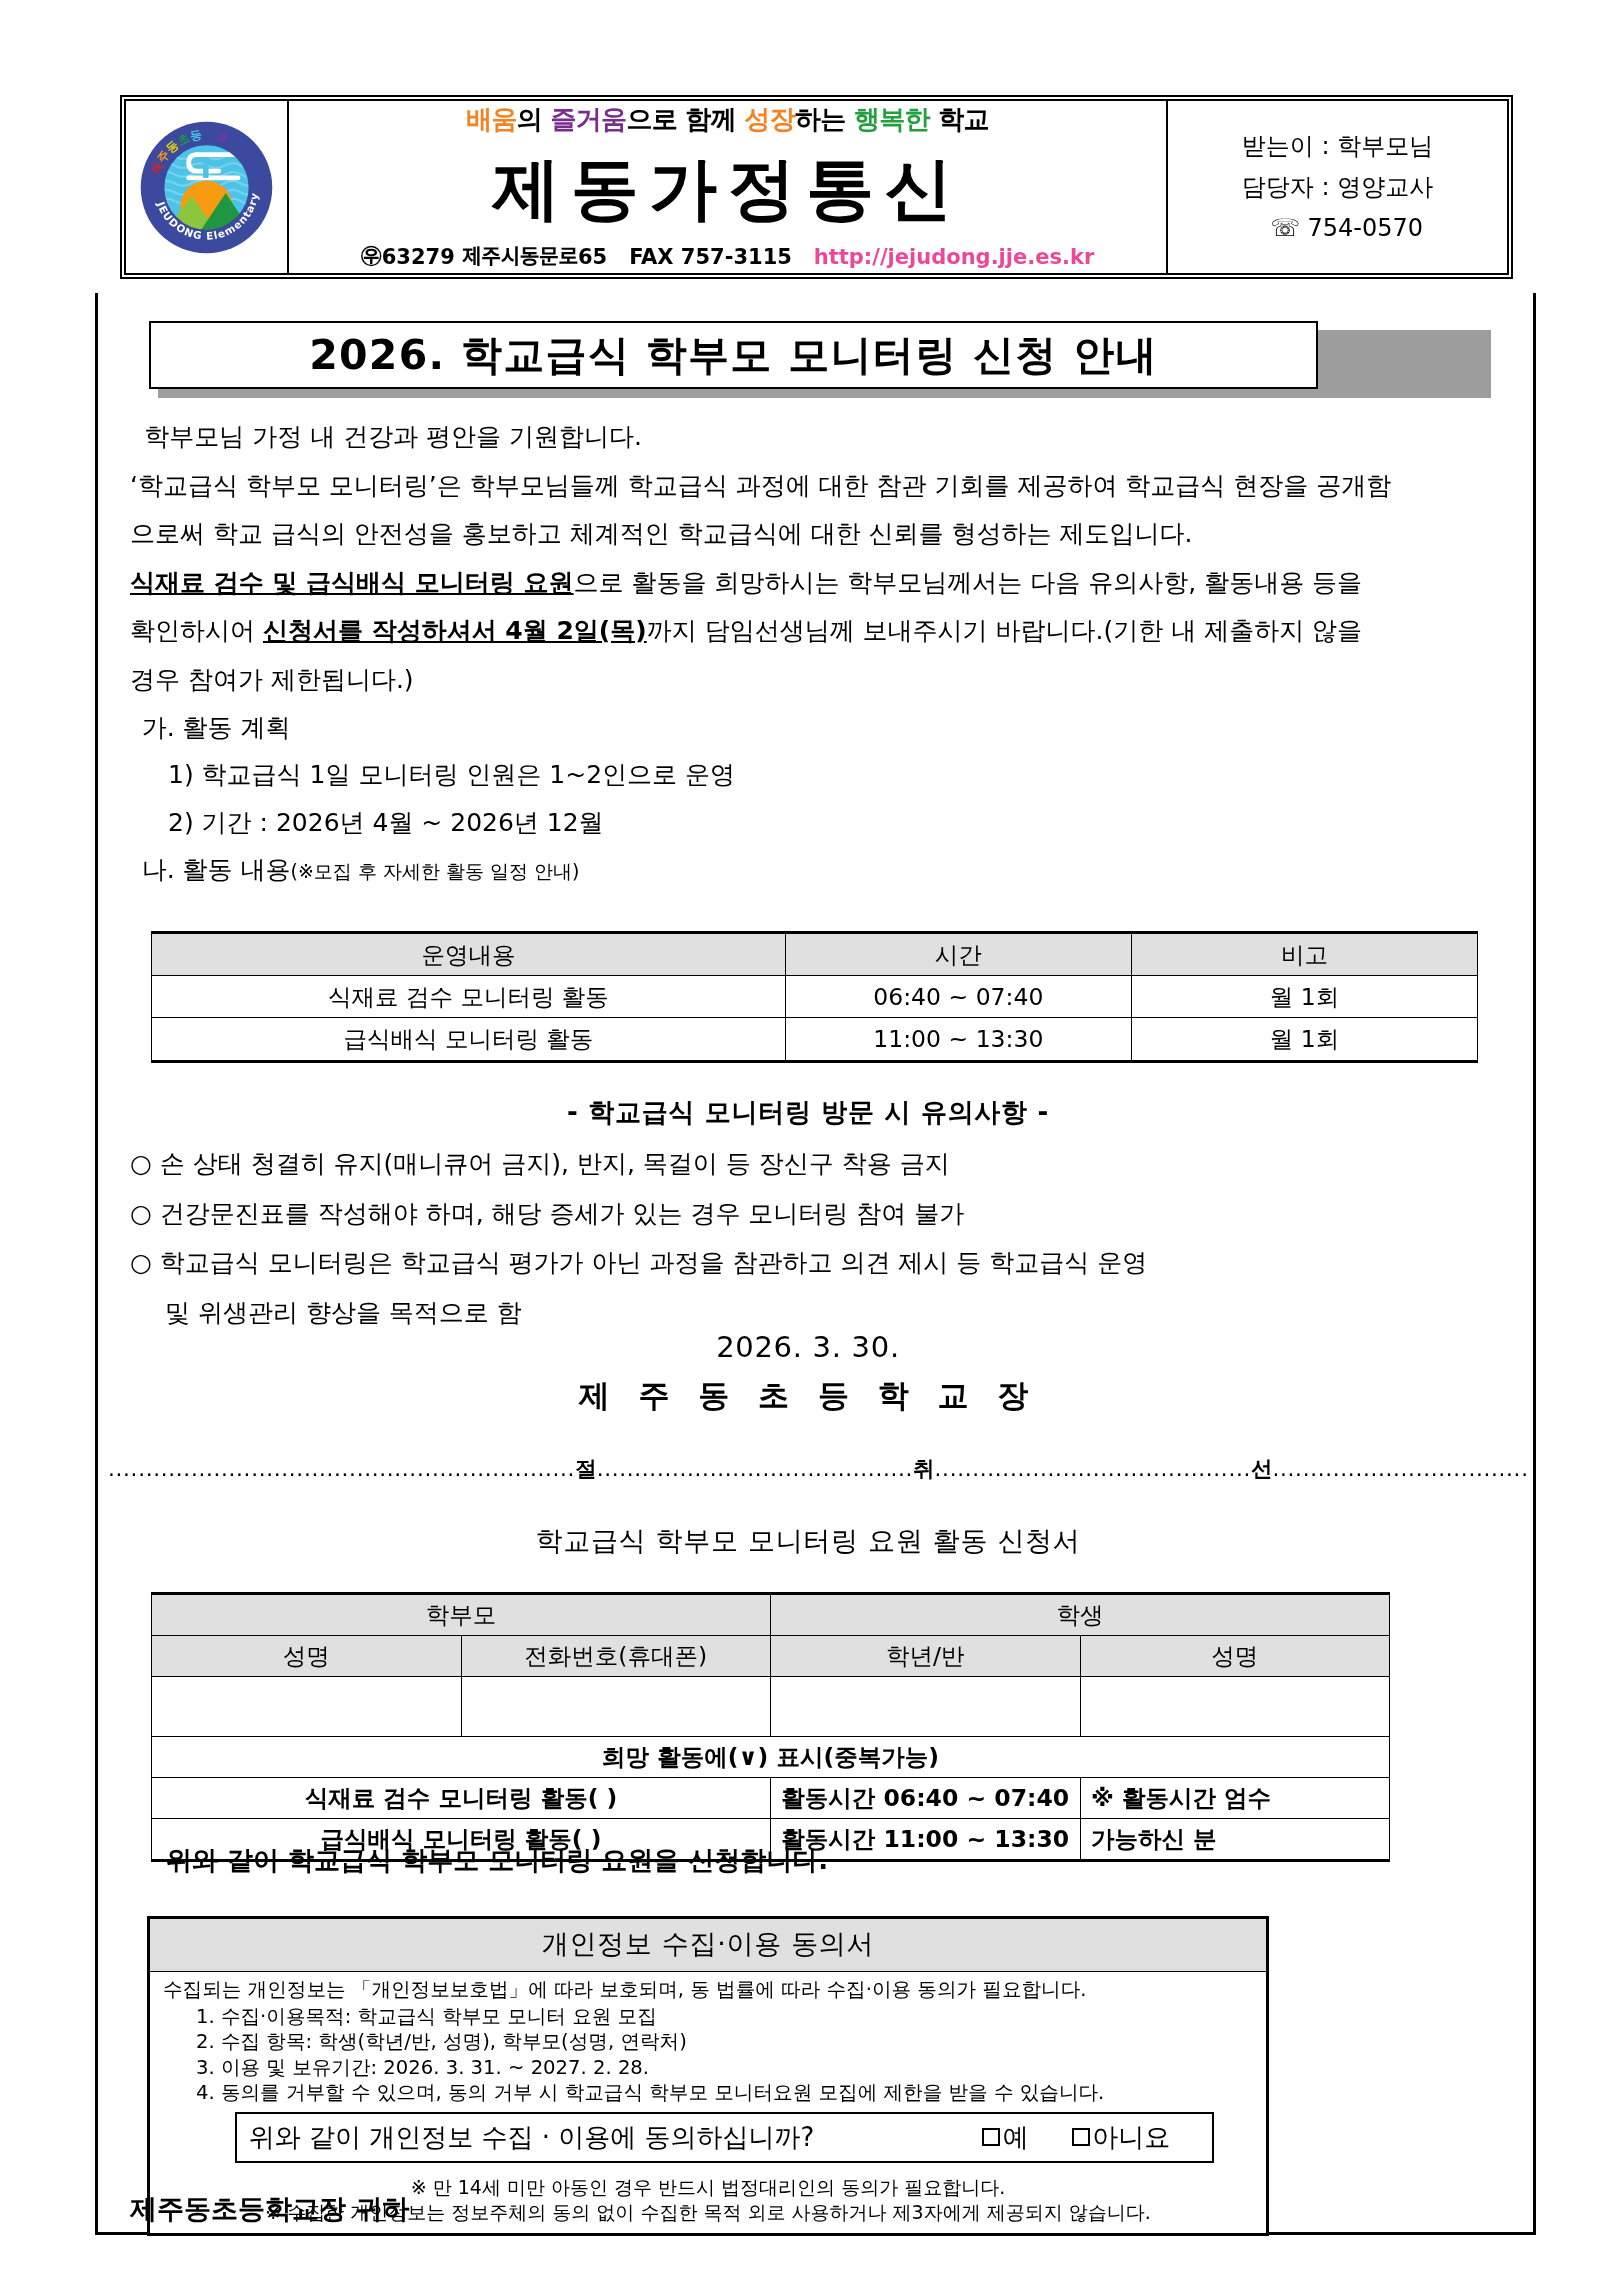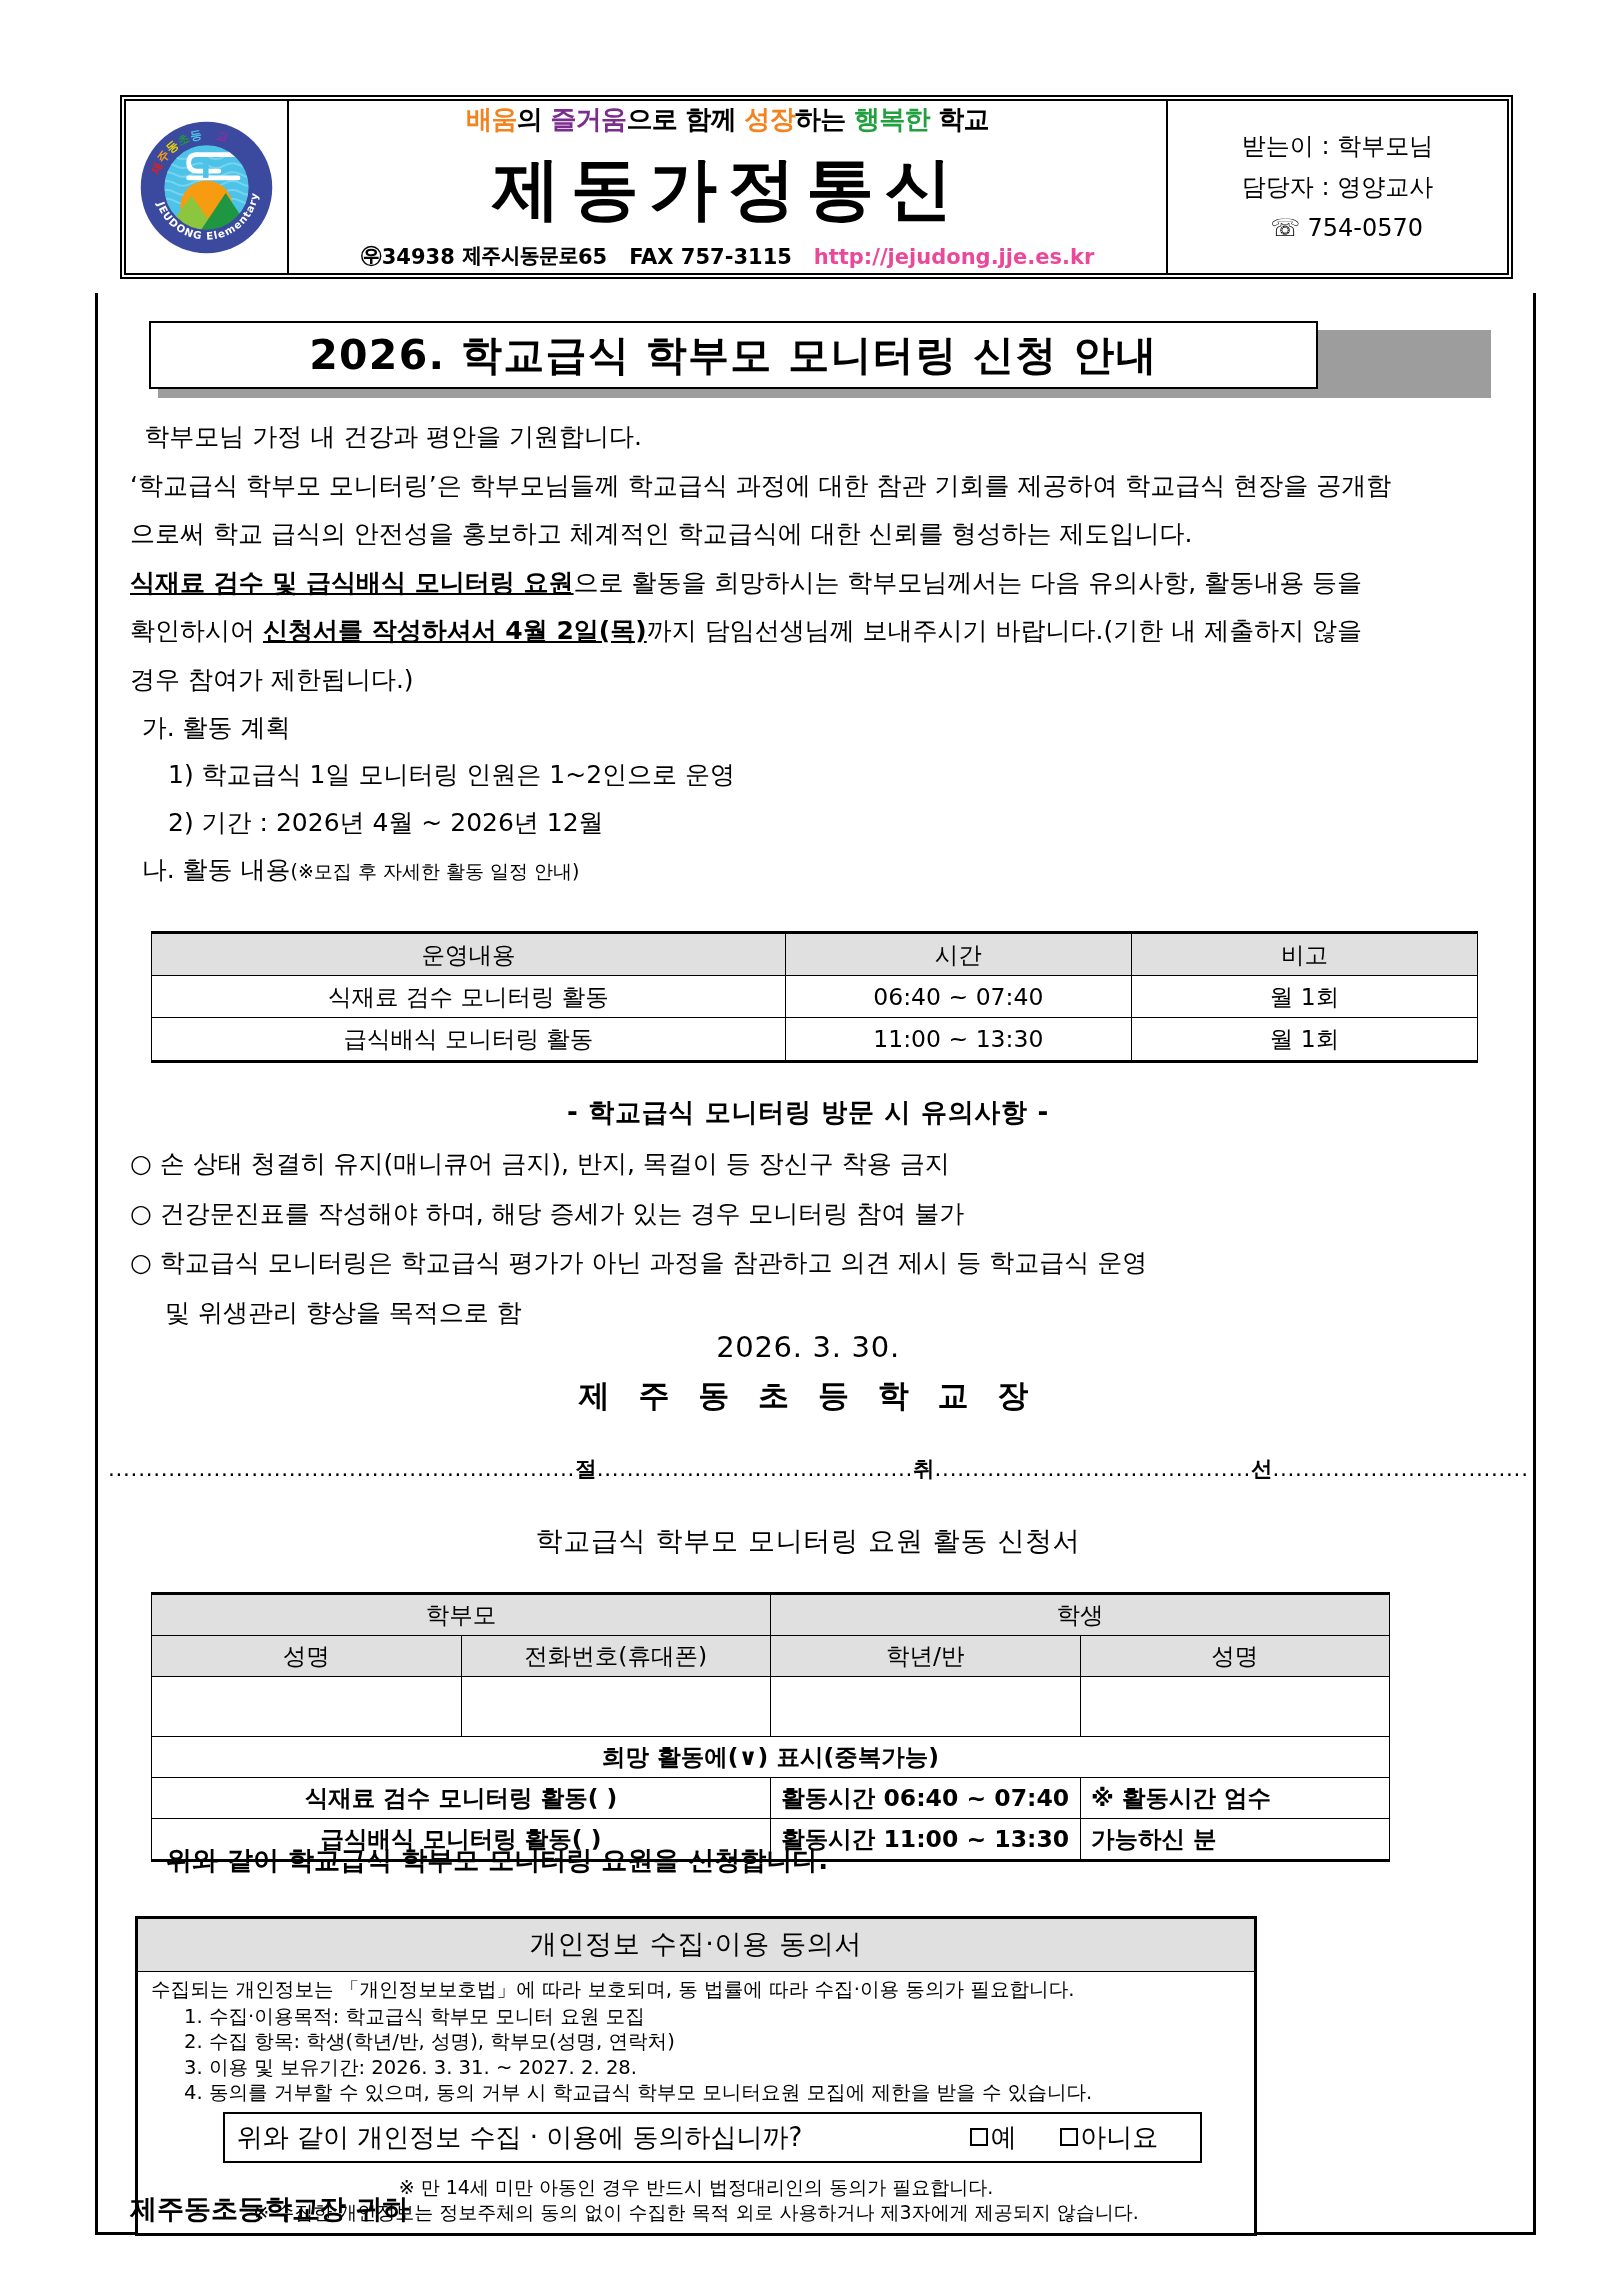--- a/index.html
+++ b/index.html
@@ -299,21 +299,21 @@
     top: 1843px;
     font-size: 26px;
     font-weight: bold;
     letter-spacing: 0px;
     margin-left: 36px;
   }
 
   
   .privacy {
     position: absolute;
-    left: 135px;
+    left: 147px;
     top: 1916px;
     width: 1122px;
     border: 3.3px solid #000;
     box-sizing: border-box;
     background: #fff;
   }
   .privacy-title {
     background: #e0e0e0;
     border-bottom: 1.3px solid #000;
     text-align: center;
@@ -419,21 +419,21 @@
         <text font-size="15" font-weight="bold" fill="#ffffff" font-family="'DejaVu Sans',sans-serif" letter-spacing="1.5">
           <textPath href="#arcBot" startOffset="10%">JEUDONG Elementary School</textPath>
         </text>
       </svg>
     </div>
 
     <div class="lh-center">
       <div class="slogan" id="slogan-host"><span style="color: rgb(244, 131, 31);">배움</span><span style="color: rgb(0, 0, 0);">의 </span><span style="color: rgb(123, 45, 142);">즐거움</span><span style="color: rgb(0, 0, 0);">으로 함께 </span><span style="color: rgb(244, 131, 31);">성장</span><span style="color: rgb(0, 0, 0);">하는 </span><span style="color: rgb(34, 160, 64);">행복한</span><span style="color: rgb(0, 0, 0);"> 학교</span></div>
       <div class="masthead">제동가정통신</div>
       <div class="addressline">
-        <span>㉾34938 제주시동문로65</span>&nbsp;&nbsp;
+        <span>㉾63279 제주시동문로65</span>&nbsp;&nbsp;
         <span>FAX 757-3115</span>&nbsp;&nbsp;
         <span class="url">http://jejudong.jje.es.kr</span>
       </div>
     </div>
 
     <div class="lh-right">
       <div>받는이 : 학부모님</div>
       <div>담당자 : 영양교사</div>
       <div class="phoneline">
         <span>☏</span>

